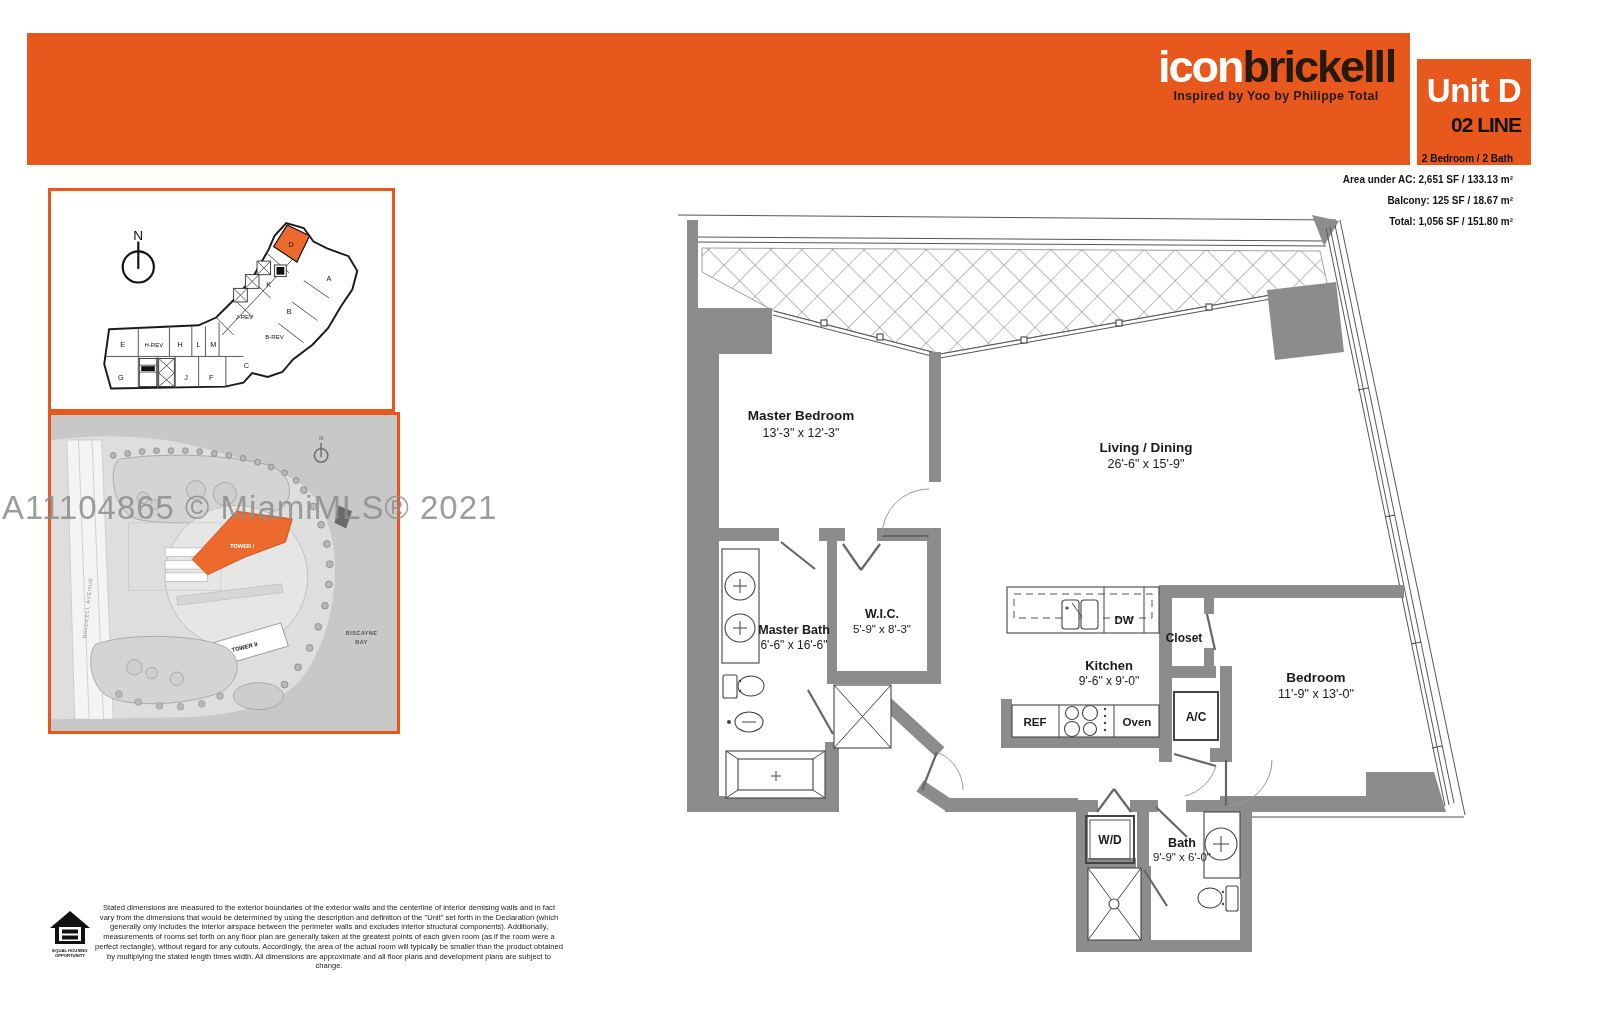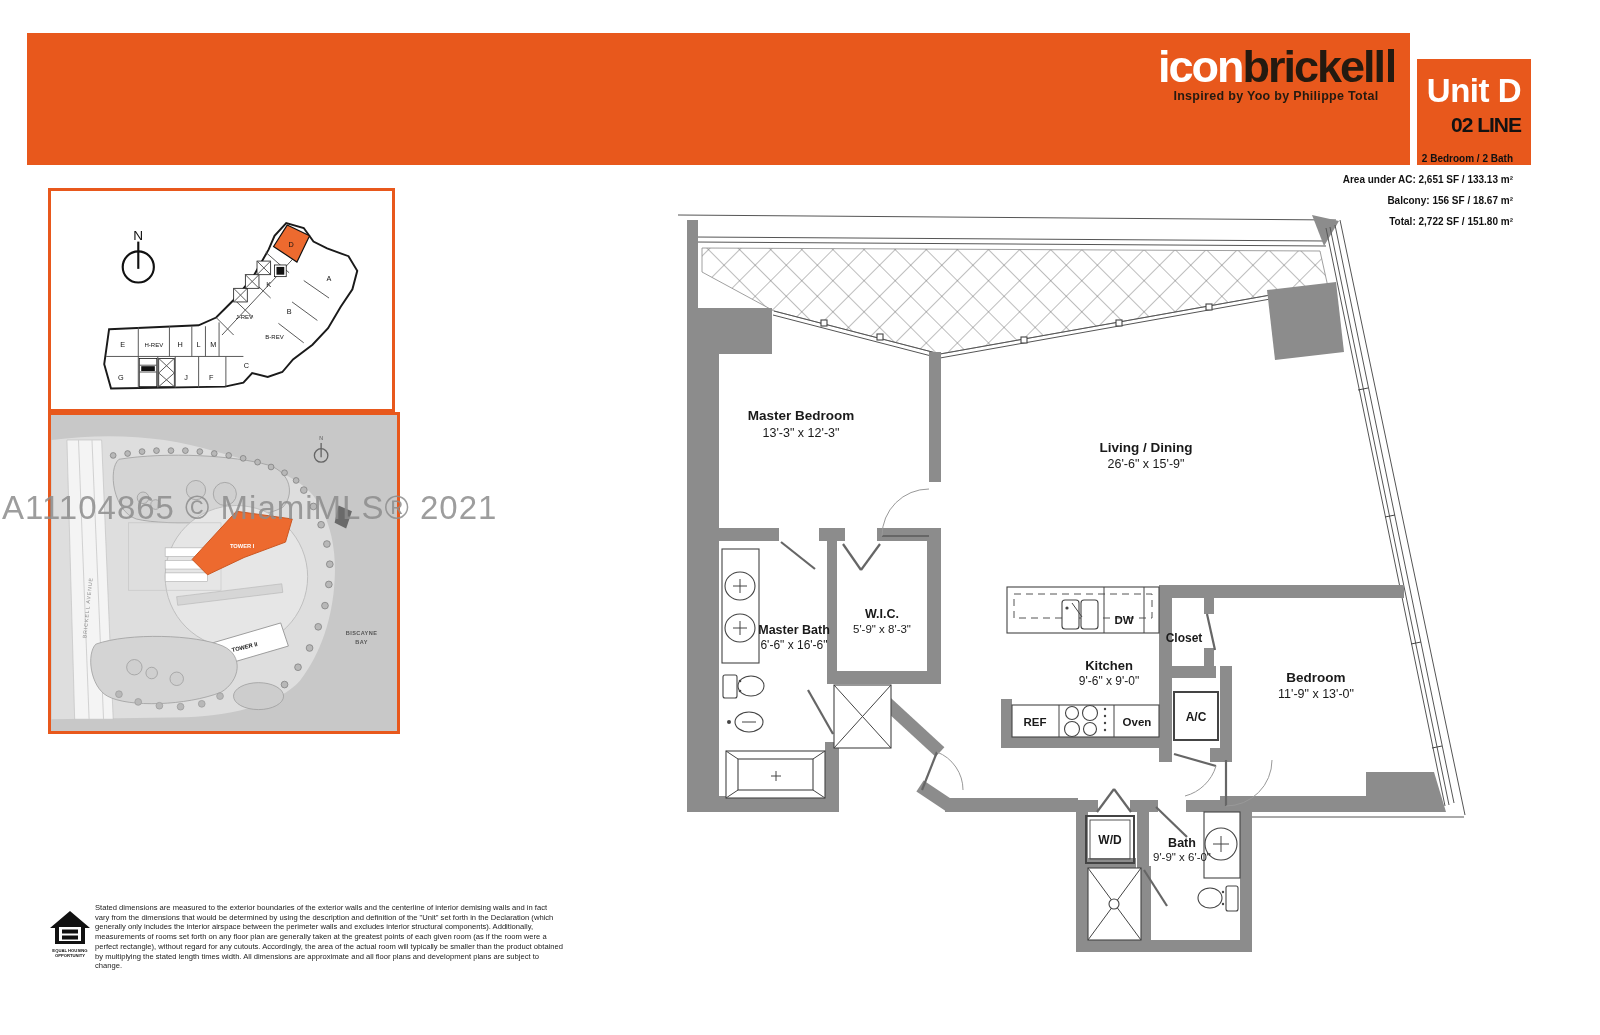--- a/index.html
+++ b/index.html
@@ -22,21 +22,21 @@
   
   .stats{right:87px;top:148px;text-align:right;font-size:10px;font-weight:bold;color:#111;line-height:21px;}
 
   
   .keyplan{left:48px;top:188px;width:341px;height:218px;border:3px solid #e8581c;background:#fff;}
   .sitemap{left:48px;top:412px;width:346px;height:316px;border:3px solid #e8581c;background:#c8c8c8;}
   .watermark{left:2px;top:489px;font-size:33px;color:#8d8d8d;opacity:.85;z-index:6;white-space:nowrap;letter-spacing:1px;}
 
   .floorplan{left:654px;top:195px;}
 
-  .disclaimer{left:95px;top:903px;width:468px;font-size:7.6px;line-height:9.7px;color:#222;text-align:left;}
+  .disclaimer{left:95px;top:903px;width:468px;font-size:7.6px;line-height:9.7px;color:#222;text-align:center;}
   .ehlogo{left:47px;top:908px;}
 
   
   .rname{font-family:"Liberation Sans",sans-serif;font-size:13.5px;font-weight:bold;fill:#1a1a1a;text-anchor:middle;}
   .rdim{font-family:"Liberation Sans",sans-serif;font-size:12.5px;fill:#1a1a1a;text-anchor:middle;}
   .rsmall{font-family:"Liberation Sans",sans-serif;font-size:11.5px;font-weight:bold;fill:#1a1a1a;text-anchor:middle;}
   .kp-u{font-family:"Liberation Sans",sans-serif;font-size:7.5px;fill:#111;text-anchor:middle;}
   .kp-rev{font-family:"Liberation Sans",sans-serif;font-size:6.2px;fill:#111;text-anchor:middle;}
   .kp-n{font-family:"Liberation Sans",sans-serif;font-size:14px;fill:#111;text-anchor:middle;}
   .sm-t{font-family:"Liberation Sans",sans-serif;font-size:6px;font-weight:bold;text-anchor:middle;}
@@ -62,22 +62,22 @@
   </div>
 </div>
 <div class="abs hdr-right">
   <div class="unit-d">Unit D</div>
   <div class="line-02">02 LINE</div>
 </div>
 
 <div class="abs stats">
   <div>2 Bedroom / 2 Bath</div>
   <div>Area under AC: 2,651 SF / 133.13 m²</div>
-  <div>Balcony: 156 SF / 18.67 m²</div>
-  <div>Total: 2,722 SF / 151.80 m²</div>
+  <div>Balcony: 125 SF / 18.67 m²</div>
+  <div>Total: 1,056 SF / 151.80 m²</div>
 </div>
 
 <div class="abs keyplan">
 <svg width="341" height="218" viewBox="0 0 347 224">
   <g>
     <circle cx="88" cy="78" r="16" fill="none" stroke="#111" stroke-width="2.2"></circle>
     <line x1="88" y1="52" x2="88" y2="80" stroke="#111" stroke-width="2.2"></line>
     <text x="88" y="50" class="kp-n">N</text>
   </g>
   <g>

